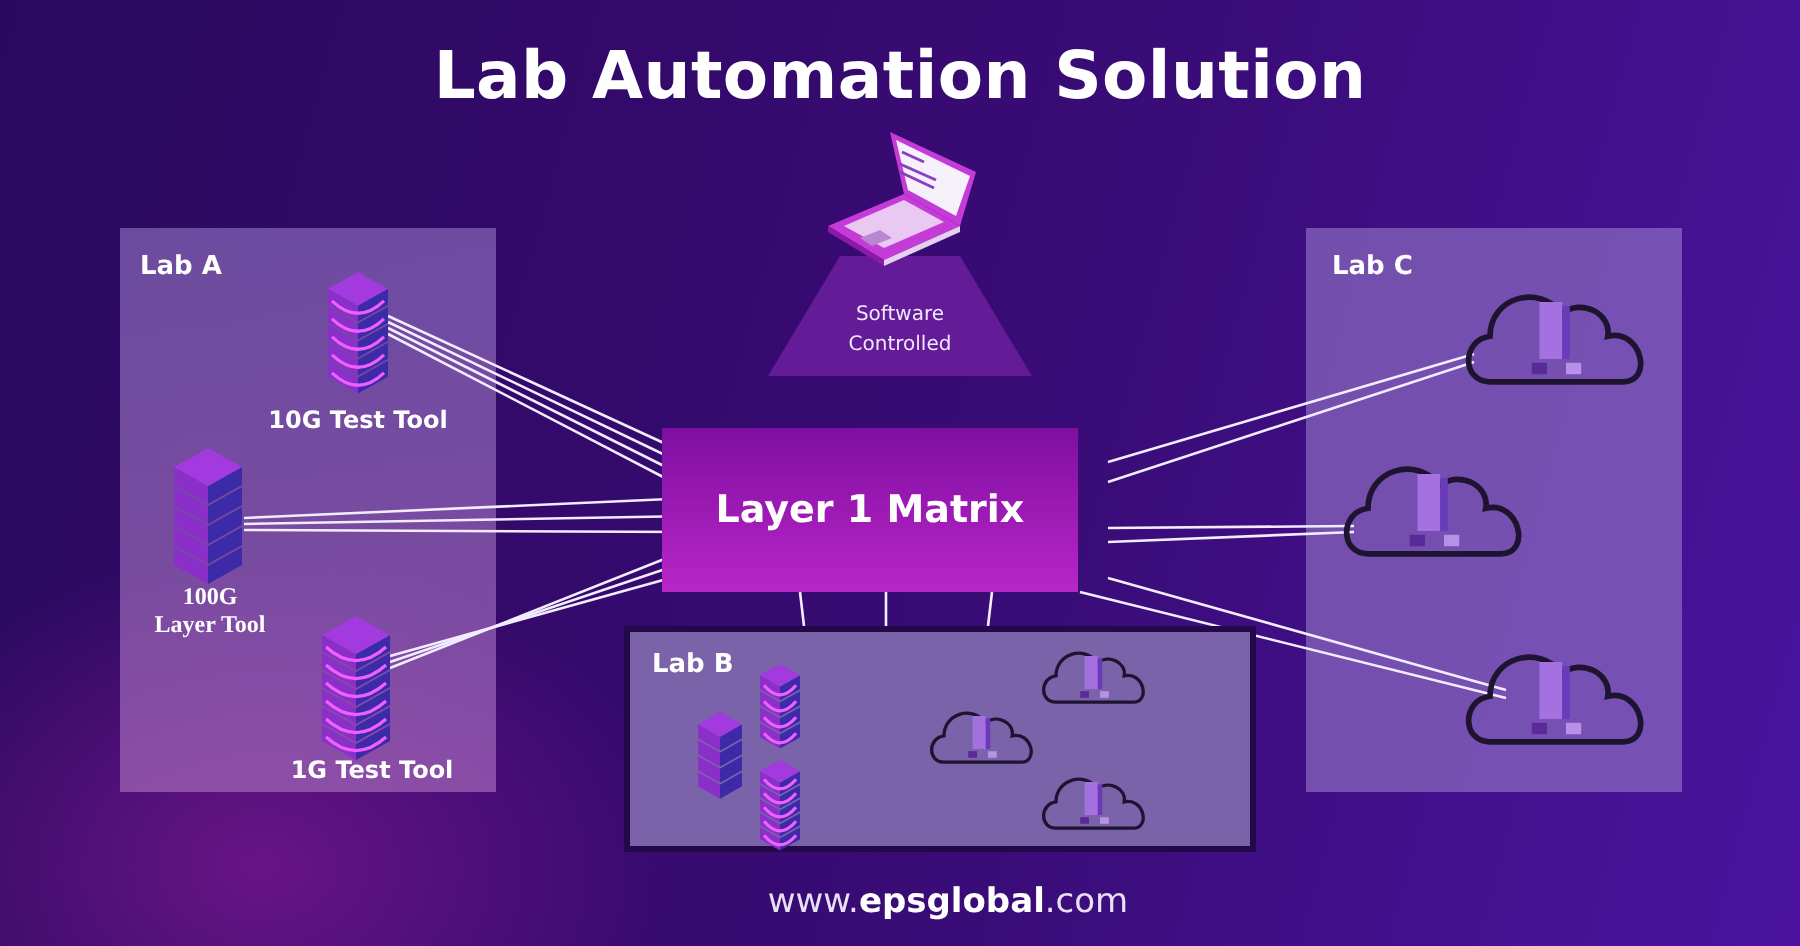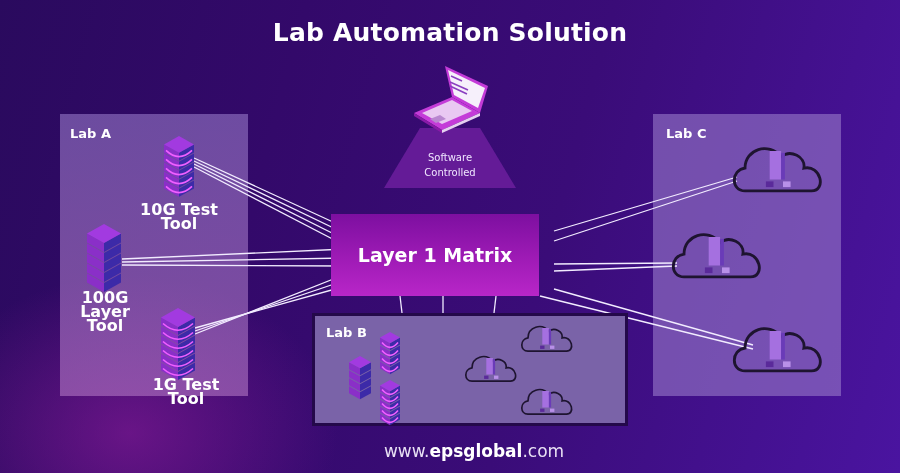--- a/index.html
+++ b/index.html
@@ -7,32 +7,32 @@
   #stage {
     position:relative; width:900px; height:473px; overflow:hidden;
     background: linear-gradient(105deg, #2a0a5e 0%, #33096a 30%, #3a0c78 60%, #4a14a0 100%);
   }
   #stage::before {
     content:""; position:absolute; left:-80px; bottom:-120px; width:420px; height:320px;
     background: radial-gradient(ellipse at center, rgba(150,30,160,0.55), rgba(150,30,160,0) 70%);
   }
   .title {
     position:absolute; left:0; right:0; top:18px; text-align:center;
-    color:#fff; font-weight:bold; font-size:25px; letter-spacing:0.2px;
+    color:#fff; font-weight:bold; font-size:33px; letter-spacing:0.2px;
   }
   .lab-panel {
     position:absolute; background: rgba(160,130,200,0.55);
   }
   #lab-a { left:60px; top:114px; width:188px; height:282px;
     background: linear-gradient(180deg, rgba(150,120,200,0.6), rgba(170,110,190,0.65)); }
   #lab-c { left:653px; top:114px; width:188px; height:282px; background: rgba(150,120,200,0.62); }
   #lab-b { left:312px; top:313px; width:316px; height:113px; background:#7a63a8;
     border:3px solid #24094a; box-sizing:border-box;text-align:right; }
   .lab-label { position:absolute; color:#fff; font-weight:bold; font-size:13px; }
-  .tool-label { position:absolute; color:#fff; font-weight:bold; font-size:16px; text-align:center; line-height:14px; }
+  .tool-label { position:absolute; color:#fff; font-weight:bold; font-size:12px; text-align:center; line-height:14px; }
   .matrix {
     position:absolute; left:331px; top:214px; width:208px; height:82px;
     background: linear-gradient(180deg, #7d0fa0 0%, #a21cb8 60%, #b826c8 100%);
     display:flex; align-items:center; justify-content:center;
     color:#fff; font-weight:bold; font-size:19px;
   }
   .sw-label { position:absolute; left:404px; top:150px; width:92px; text-align:center; color:#f0e6ff; font-size:10px; line-height:15px; }
   .footer { position:absolute; left:0; right:0; top:441px; text-align:center; color:#e8e0f4; font-size:17px;padding-left:48px; }
   .footer b { font-weight:bold; color:#fff; }
   svg.layer { position:absolute; left:0; top:0; }
@@ -248,21 +248,21 @@
         <rect x="-14" y="-20" width="12" height="30" fill="#a570e0"></rect>
         <rect x="-2" y="-18" width="4" height="28" fill="#6a3bb8"></rect>
         <rect x="-18" y="12" width="8" height="6" fill="#5a2a9a"></rect>
         <rect x="0" y="12" width="8" height="6" fill="#b890e8"></rect>
       </g>
     </svg>
 
   <div class="tool-label" style="left:124px;top:203px;width:110px;">
     <div>10G Test Tool</div>
   </div>
-  <div class="tool-label" style="left:60px;top:291px;width:90px;">
+  <div class="tool-label" style="left:60px;top:291px;width:90px;font-family:Liberation Serif, serif;">
     <div>100G</div>
     <div>Layer Tool</div>
   </div>
   <div class="tool-label" style="left:136px;top:378px;width:100px;">
     <div>1G Test Tool</div>
   </div>
 
   <div class="footer">
     <span>www.</span><b>epsglobal</b><span>.com</span>
   </div>

